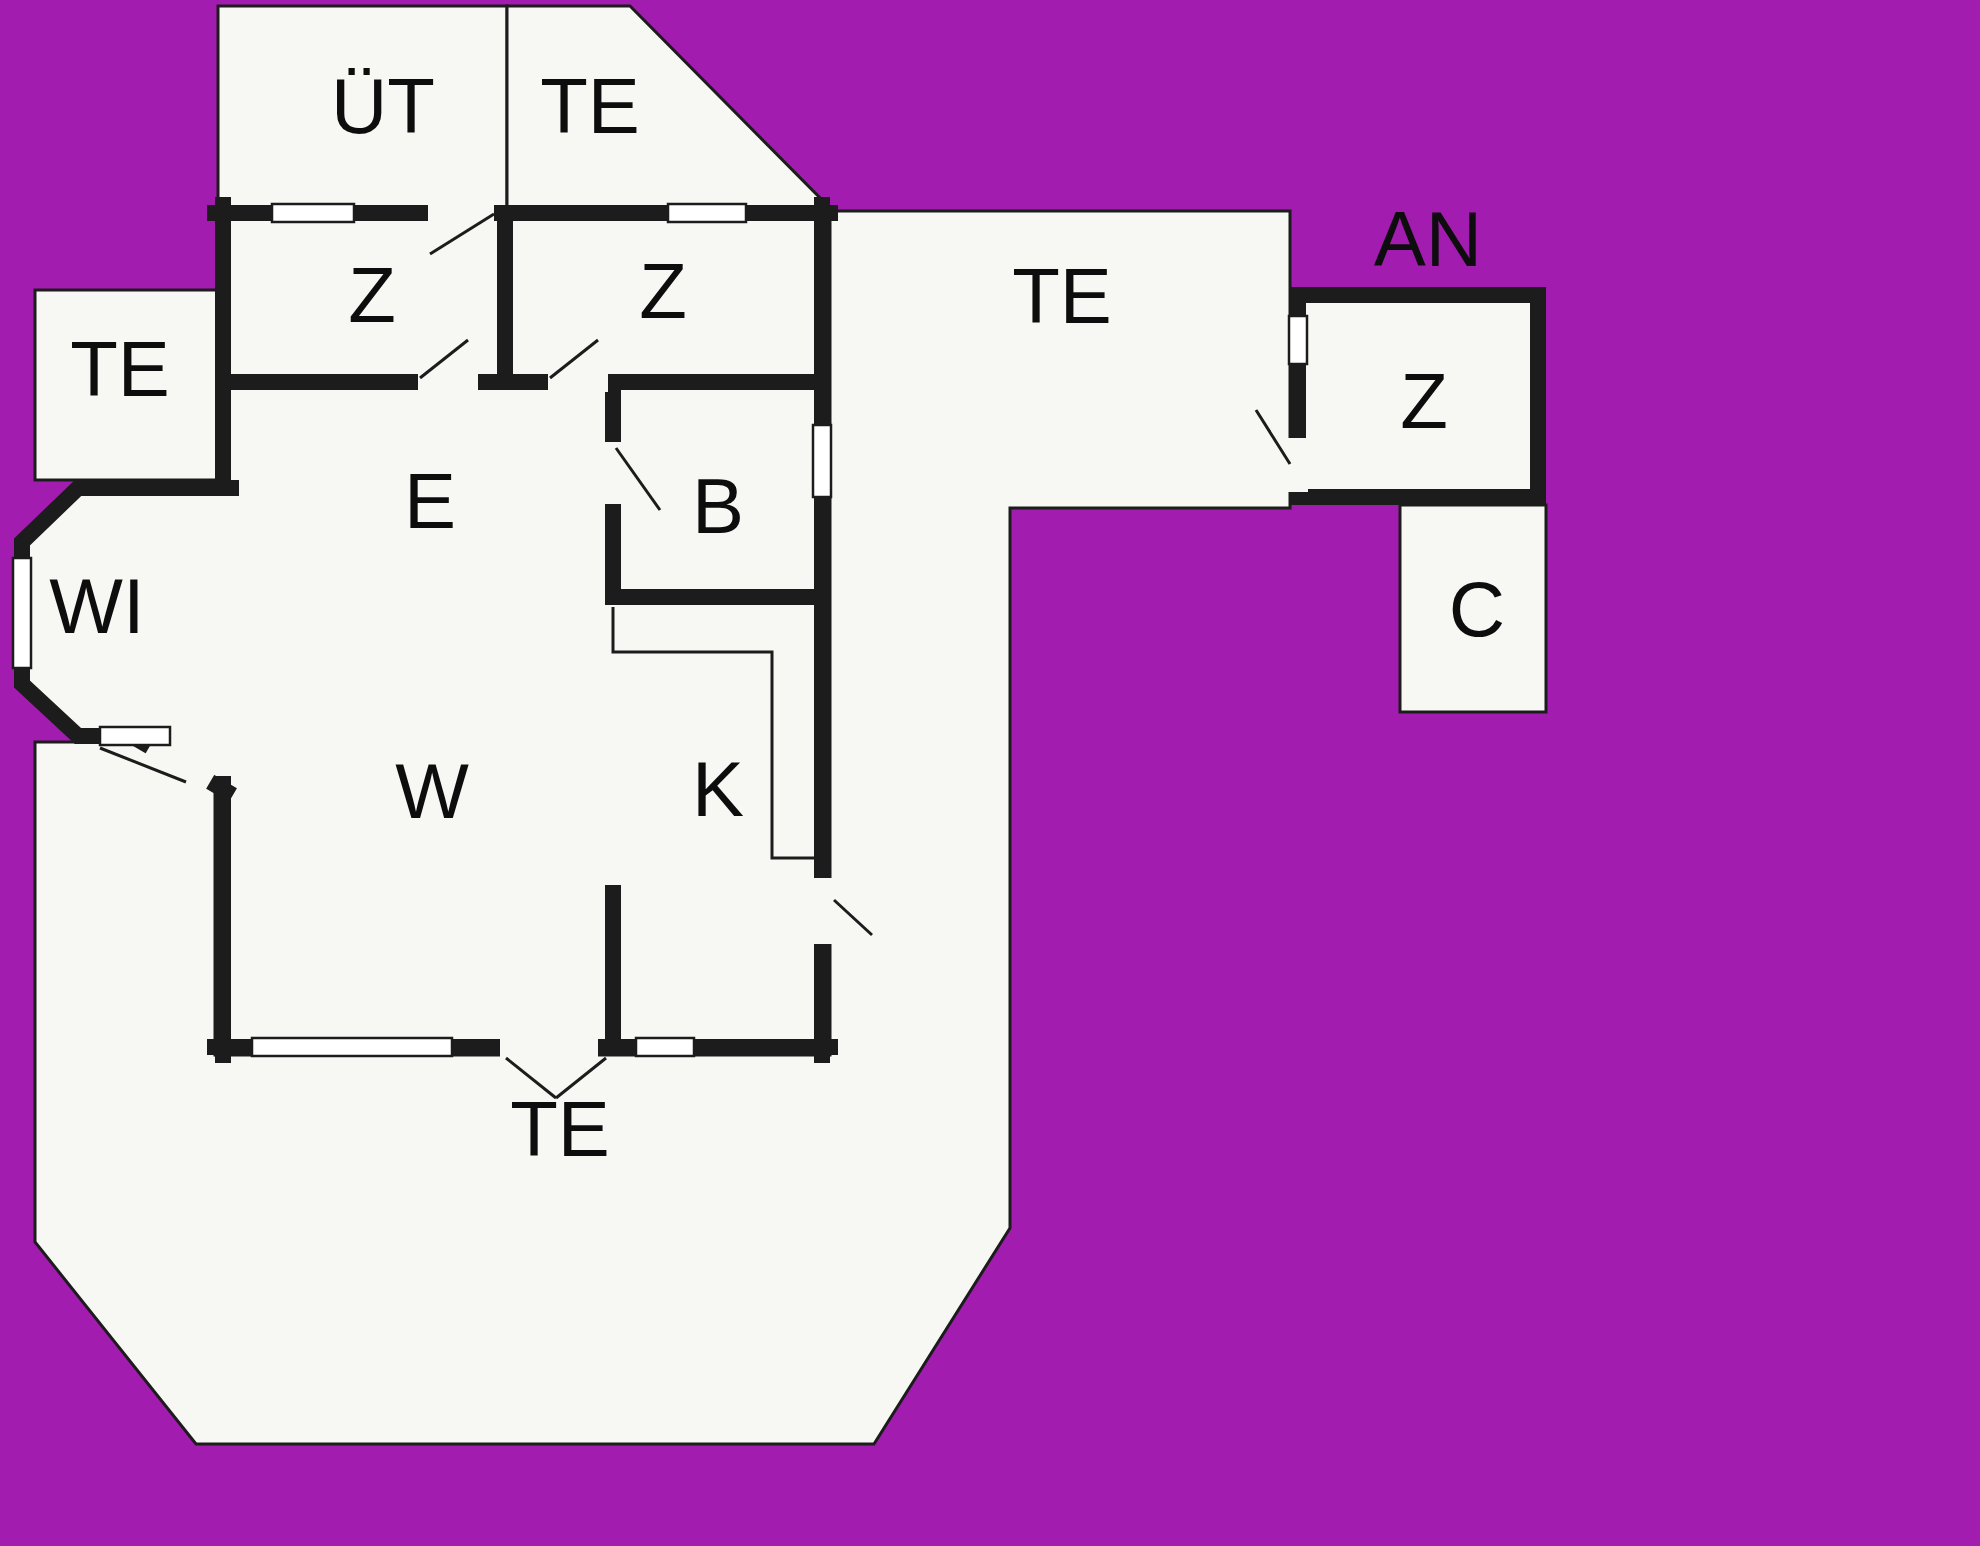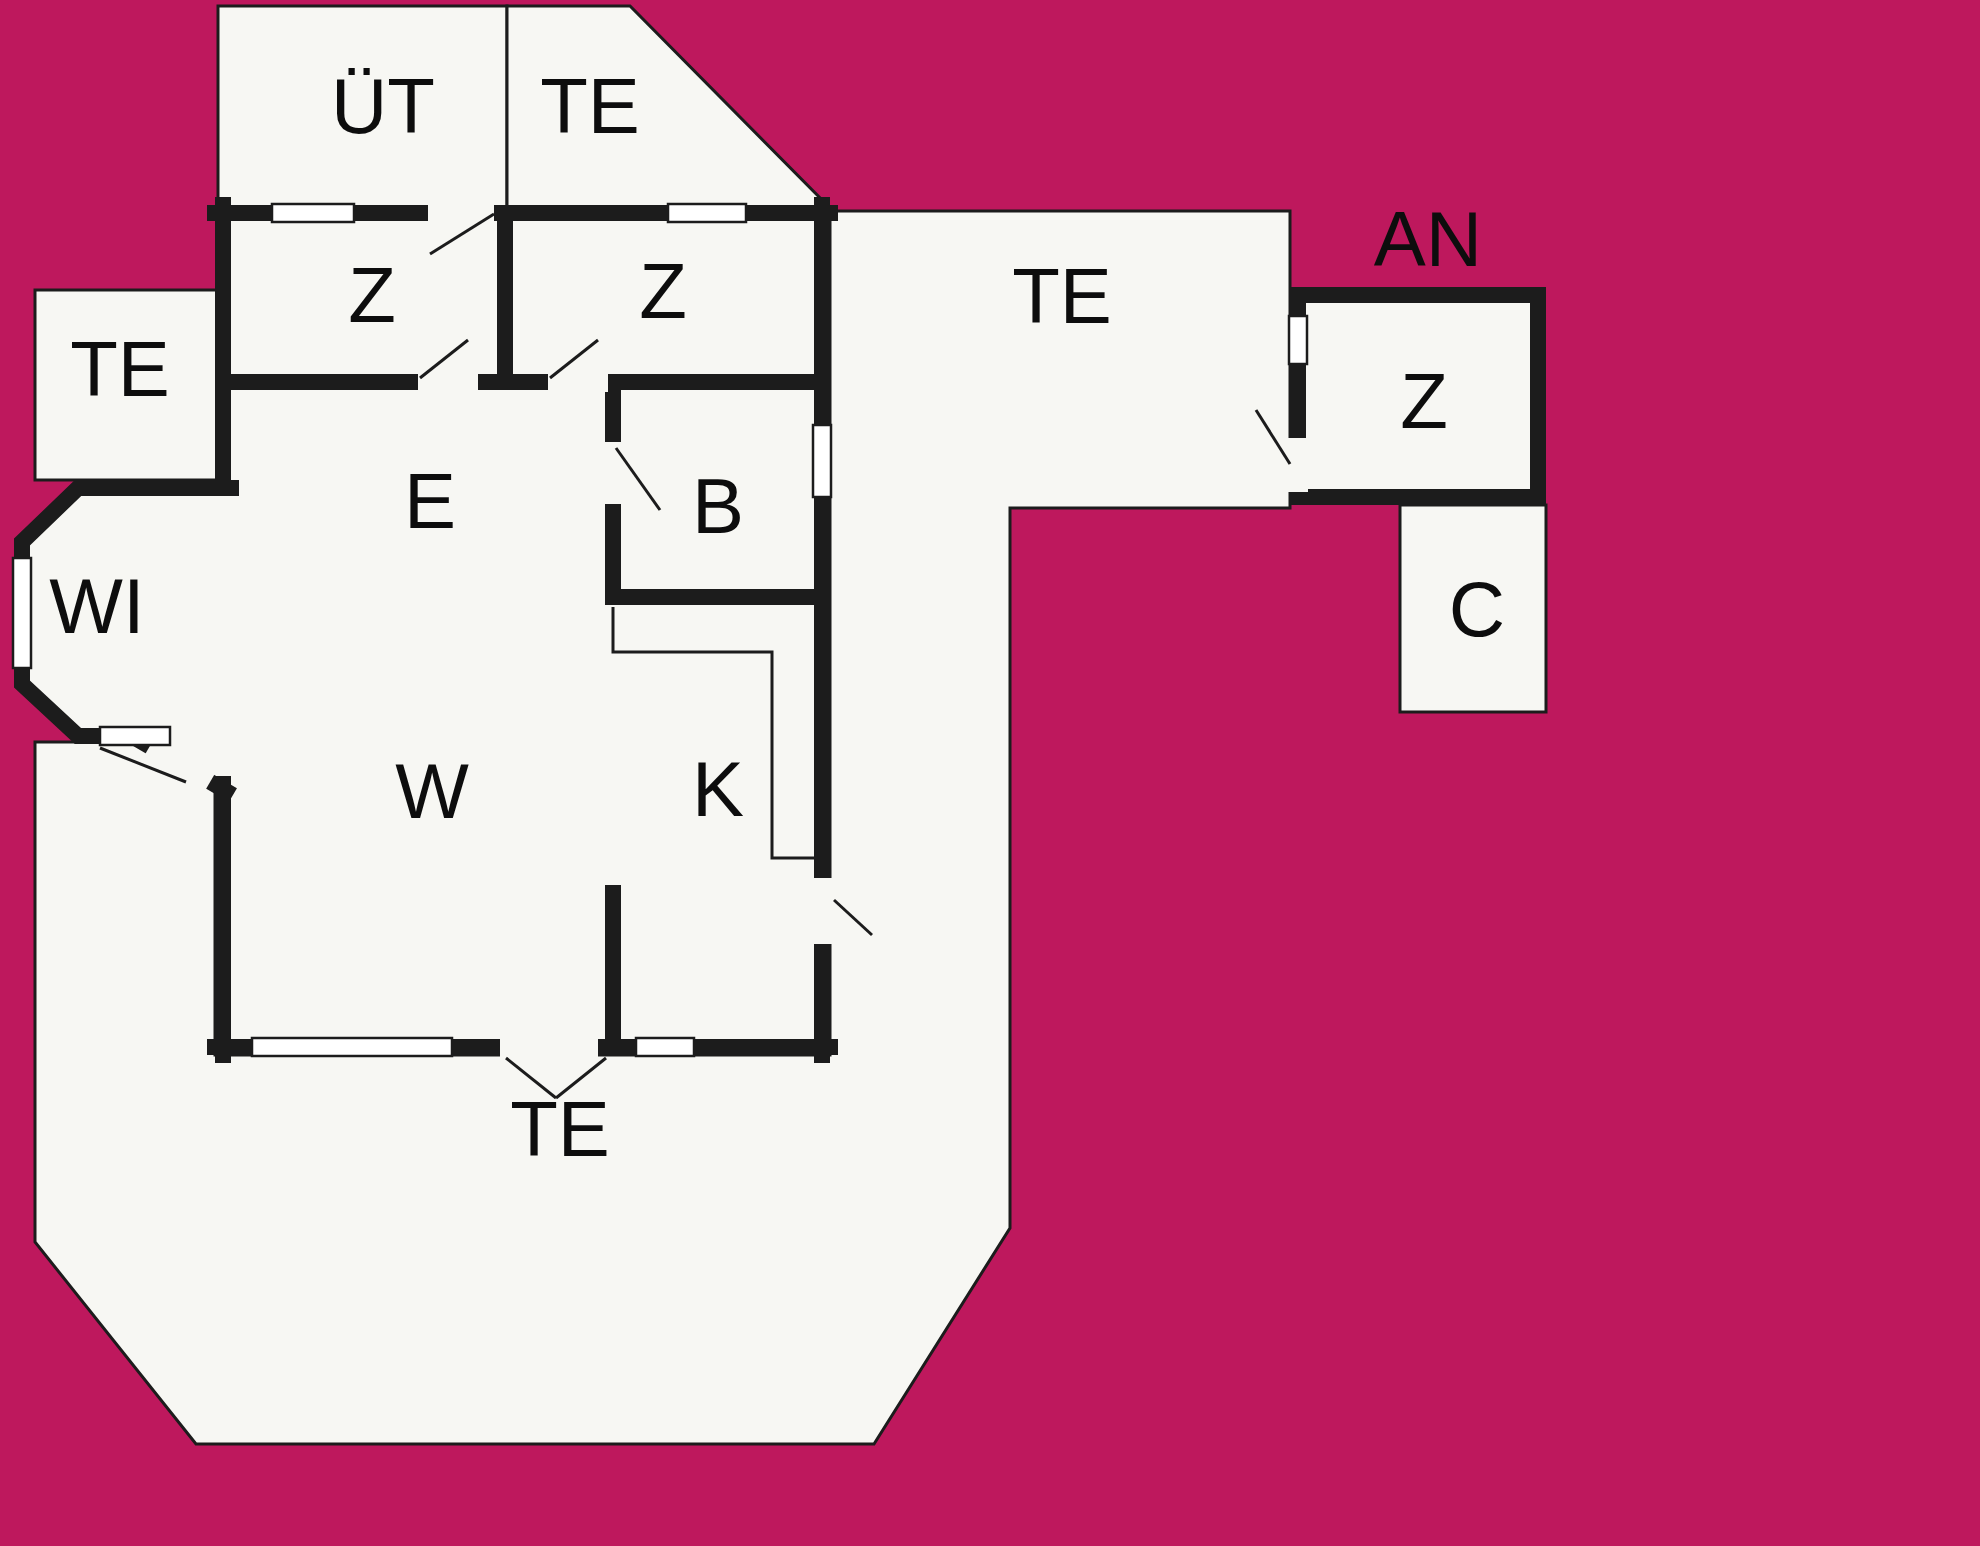--- a/index.html
+++ b/index.html
@@ -4,21 +4,21 @@
 <style>
   html, body {
     margin: 0;
     padding: 0;
     background: #ffffff;
   }
   .stage {
     position: relative;
     width: 1980px;
     height: 1546px;
-    background: #be185d;
+    background: #a21caf;
     overflow: hidden;
   }
   svg { display: block; }
   .label {
     font-family: "Liberation Sans", "DejaVu Sans", sans-serif;
     font-size: 78px;
     text-anchor: middle;
   }
 </style>
 </head>

